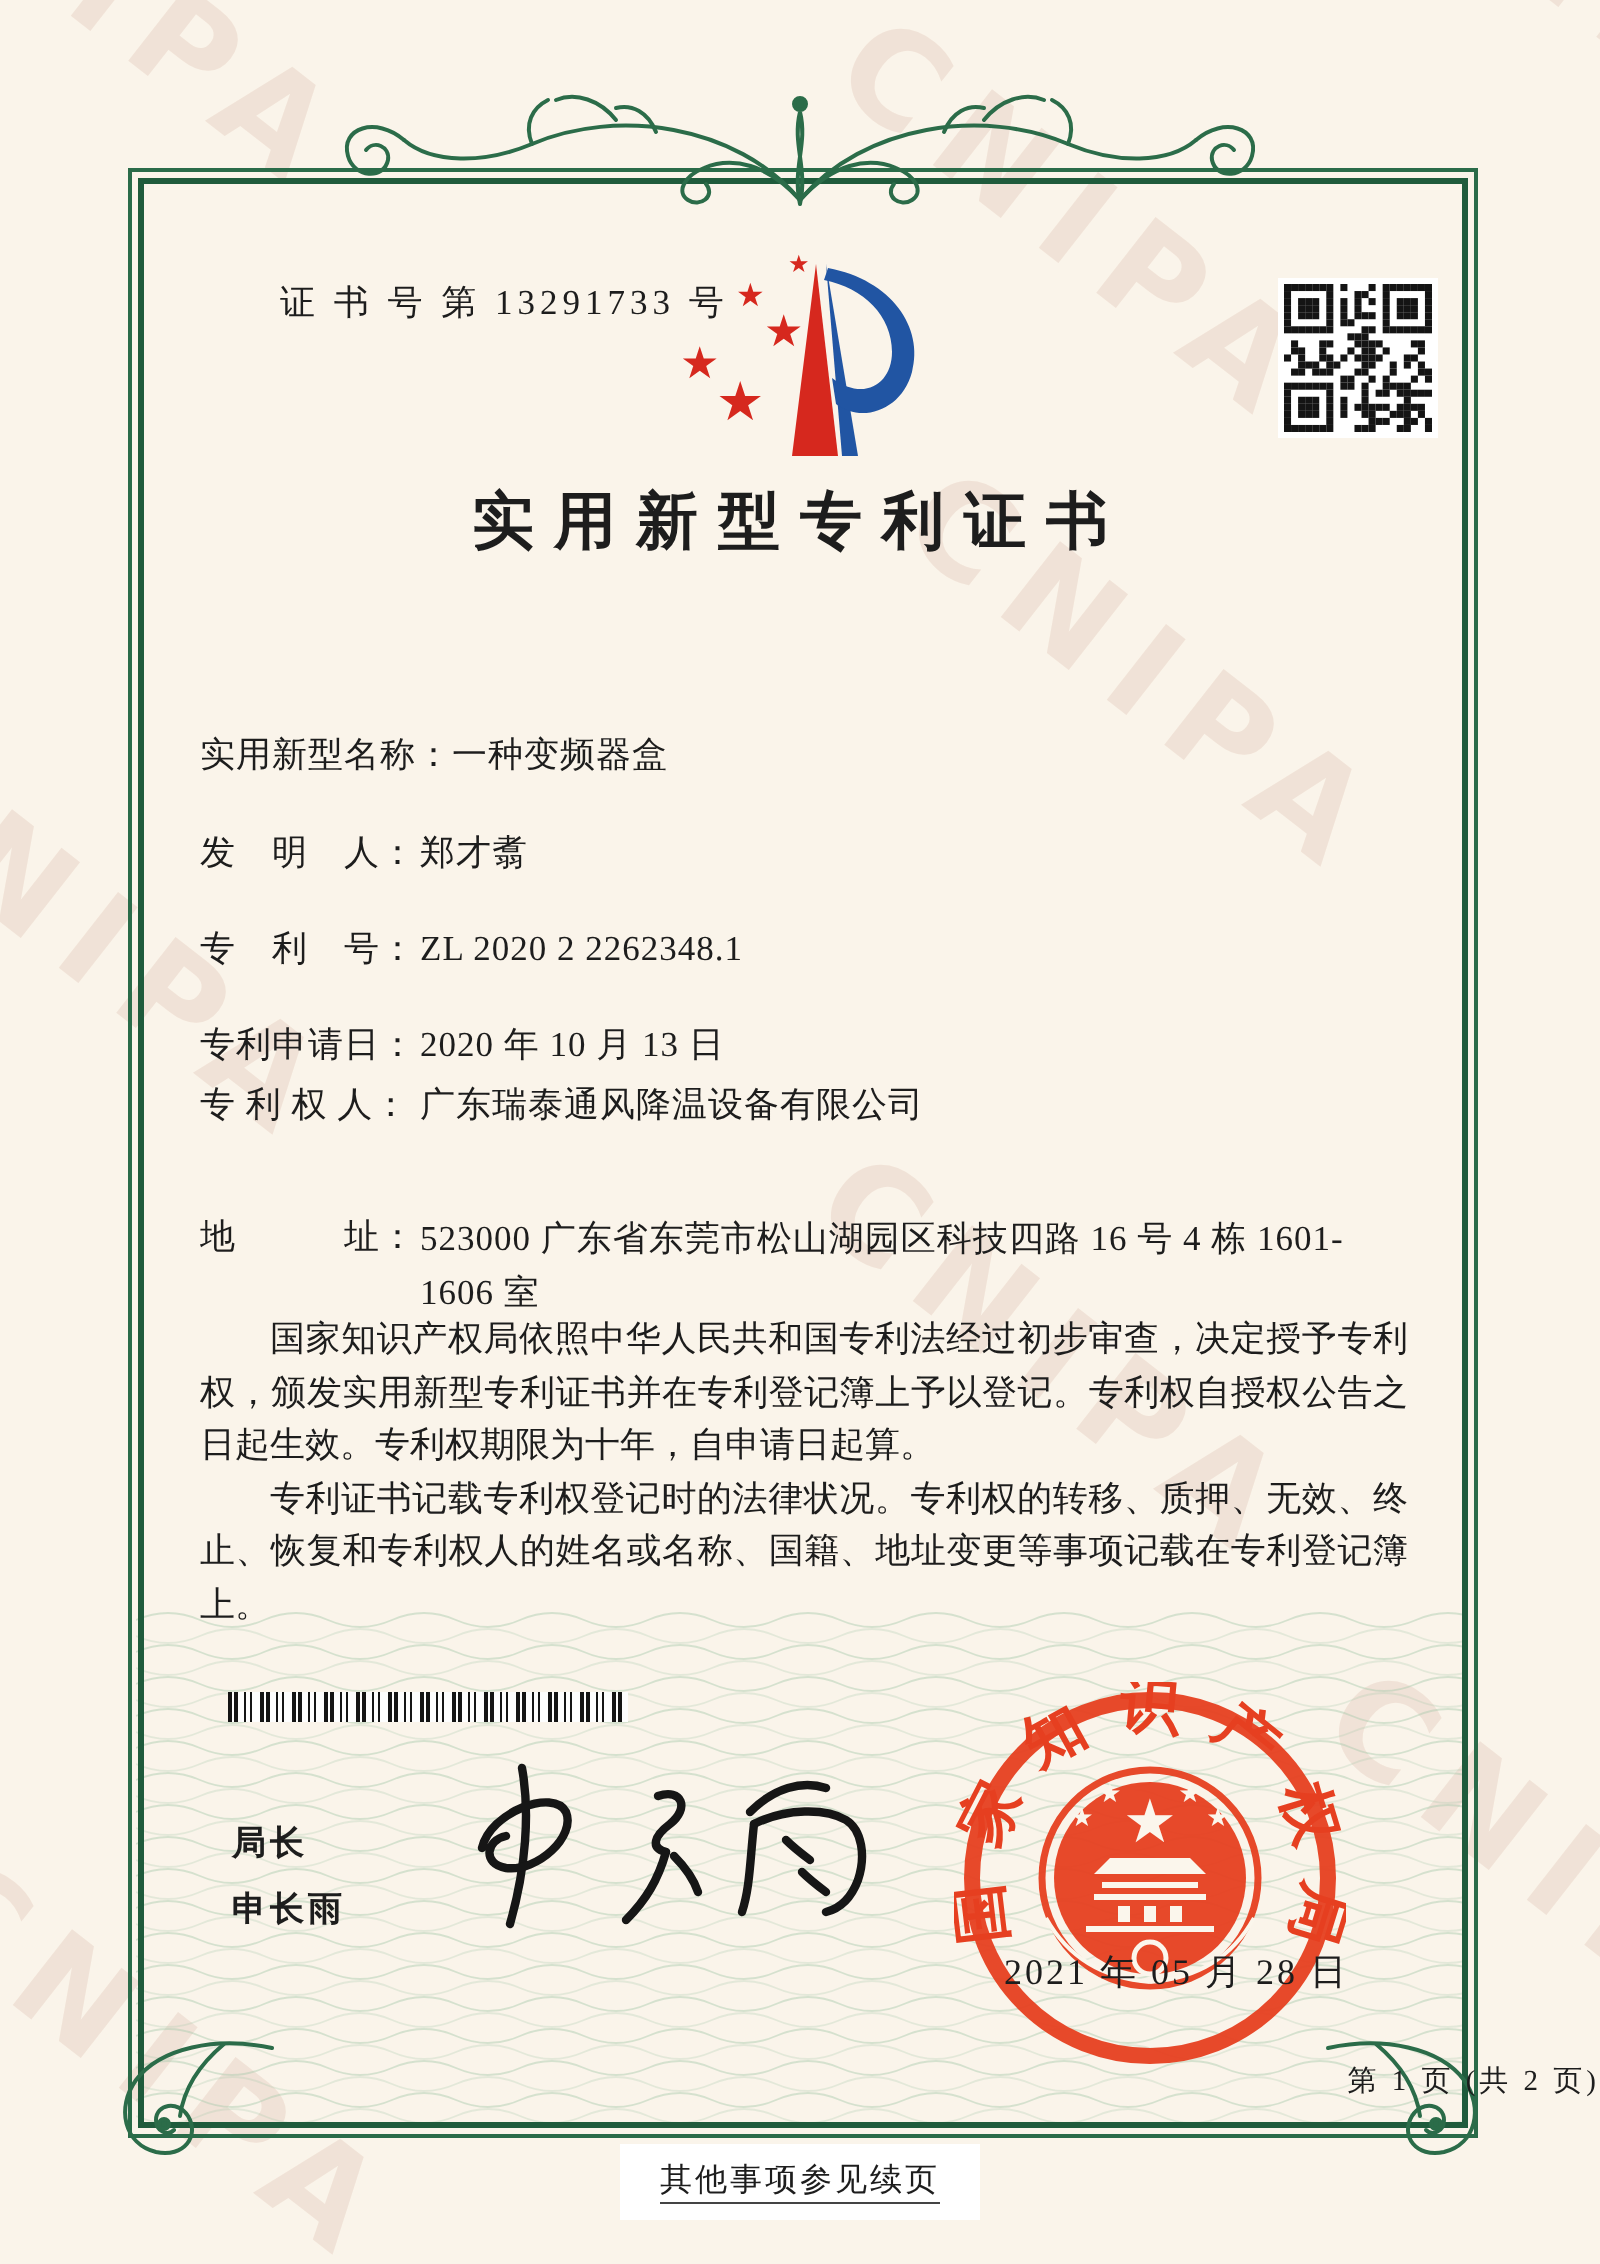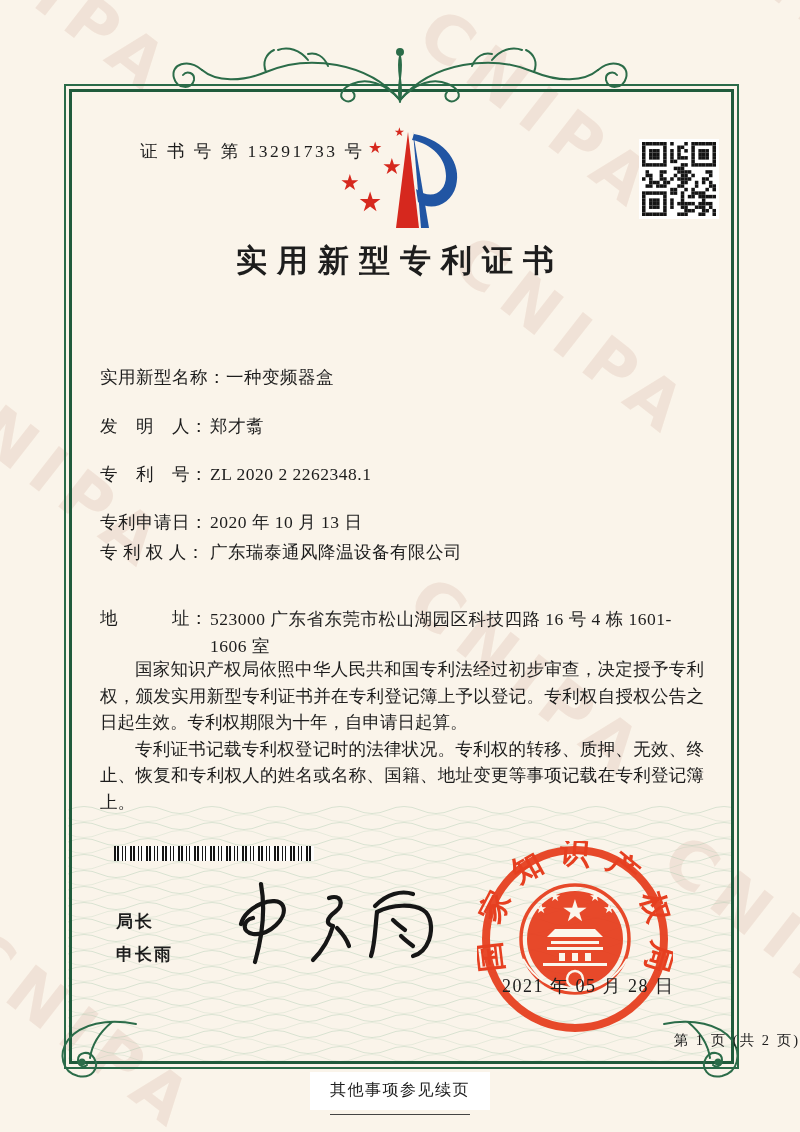--- a/index.html
+++ b/index.html
@@ -46,21 +46,21 @@
   .director-label,.director-name{position:absolute;left:116px;font-family:"Liberation Sans","DejaVu Sans",sans-serif;
     font-weight:600;font-size:17px;letter-spacing:2px;z-index:4;margin-top:12px;}
   .director-label{top:898px}.director-name{top:931px}
   .signature{position:absolute;left:225px;top:872px;z-index:4;}
   .seal{position:absolute;left:477px;top:841px;z-index:5;}
   .seal-date{position:absolute;left:502px;top:974px;font-size:18px;letter-spacing:1.5px;z-index:6;}
   .pagefoot{position:absolute;left:0;right:0;top:1031px;text-align:right;font-size:14.5px;
             letter-spacing:2px;z-index:4;}
   .note{position:absolute;left:50%;transform:translateX(-50%);top:1072px;background:#fff;
         padding:8px 20px 9px;font-size:16px;letter-spacing:1.5px;z-index:4;white-space:nowrap;}
-  .note span{border-bottom:1px solid #444;padding-bottom:16px;}
+  .note span{border-bottom:1px solid #444;padding-bottom:2px;}
 </style>
 </head>
 <body>
 
 <div class="page">
 
   <div class="wm wm1">CNIPA</div>
   <div class="wm wm2">CNIPA</div>
   <div class="wm wm3">CNIPA</div>
   <div class="wm wm4">CNIPA</div>

